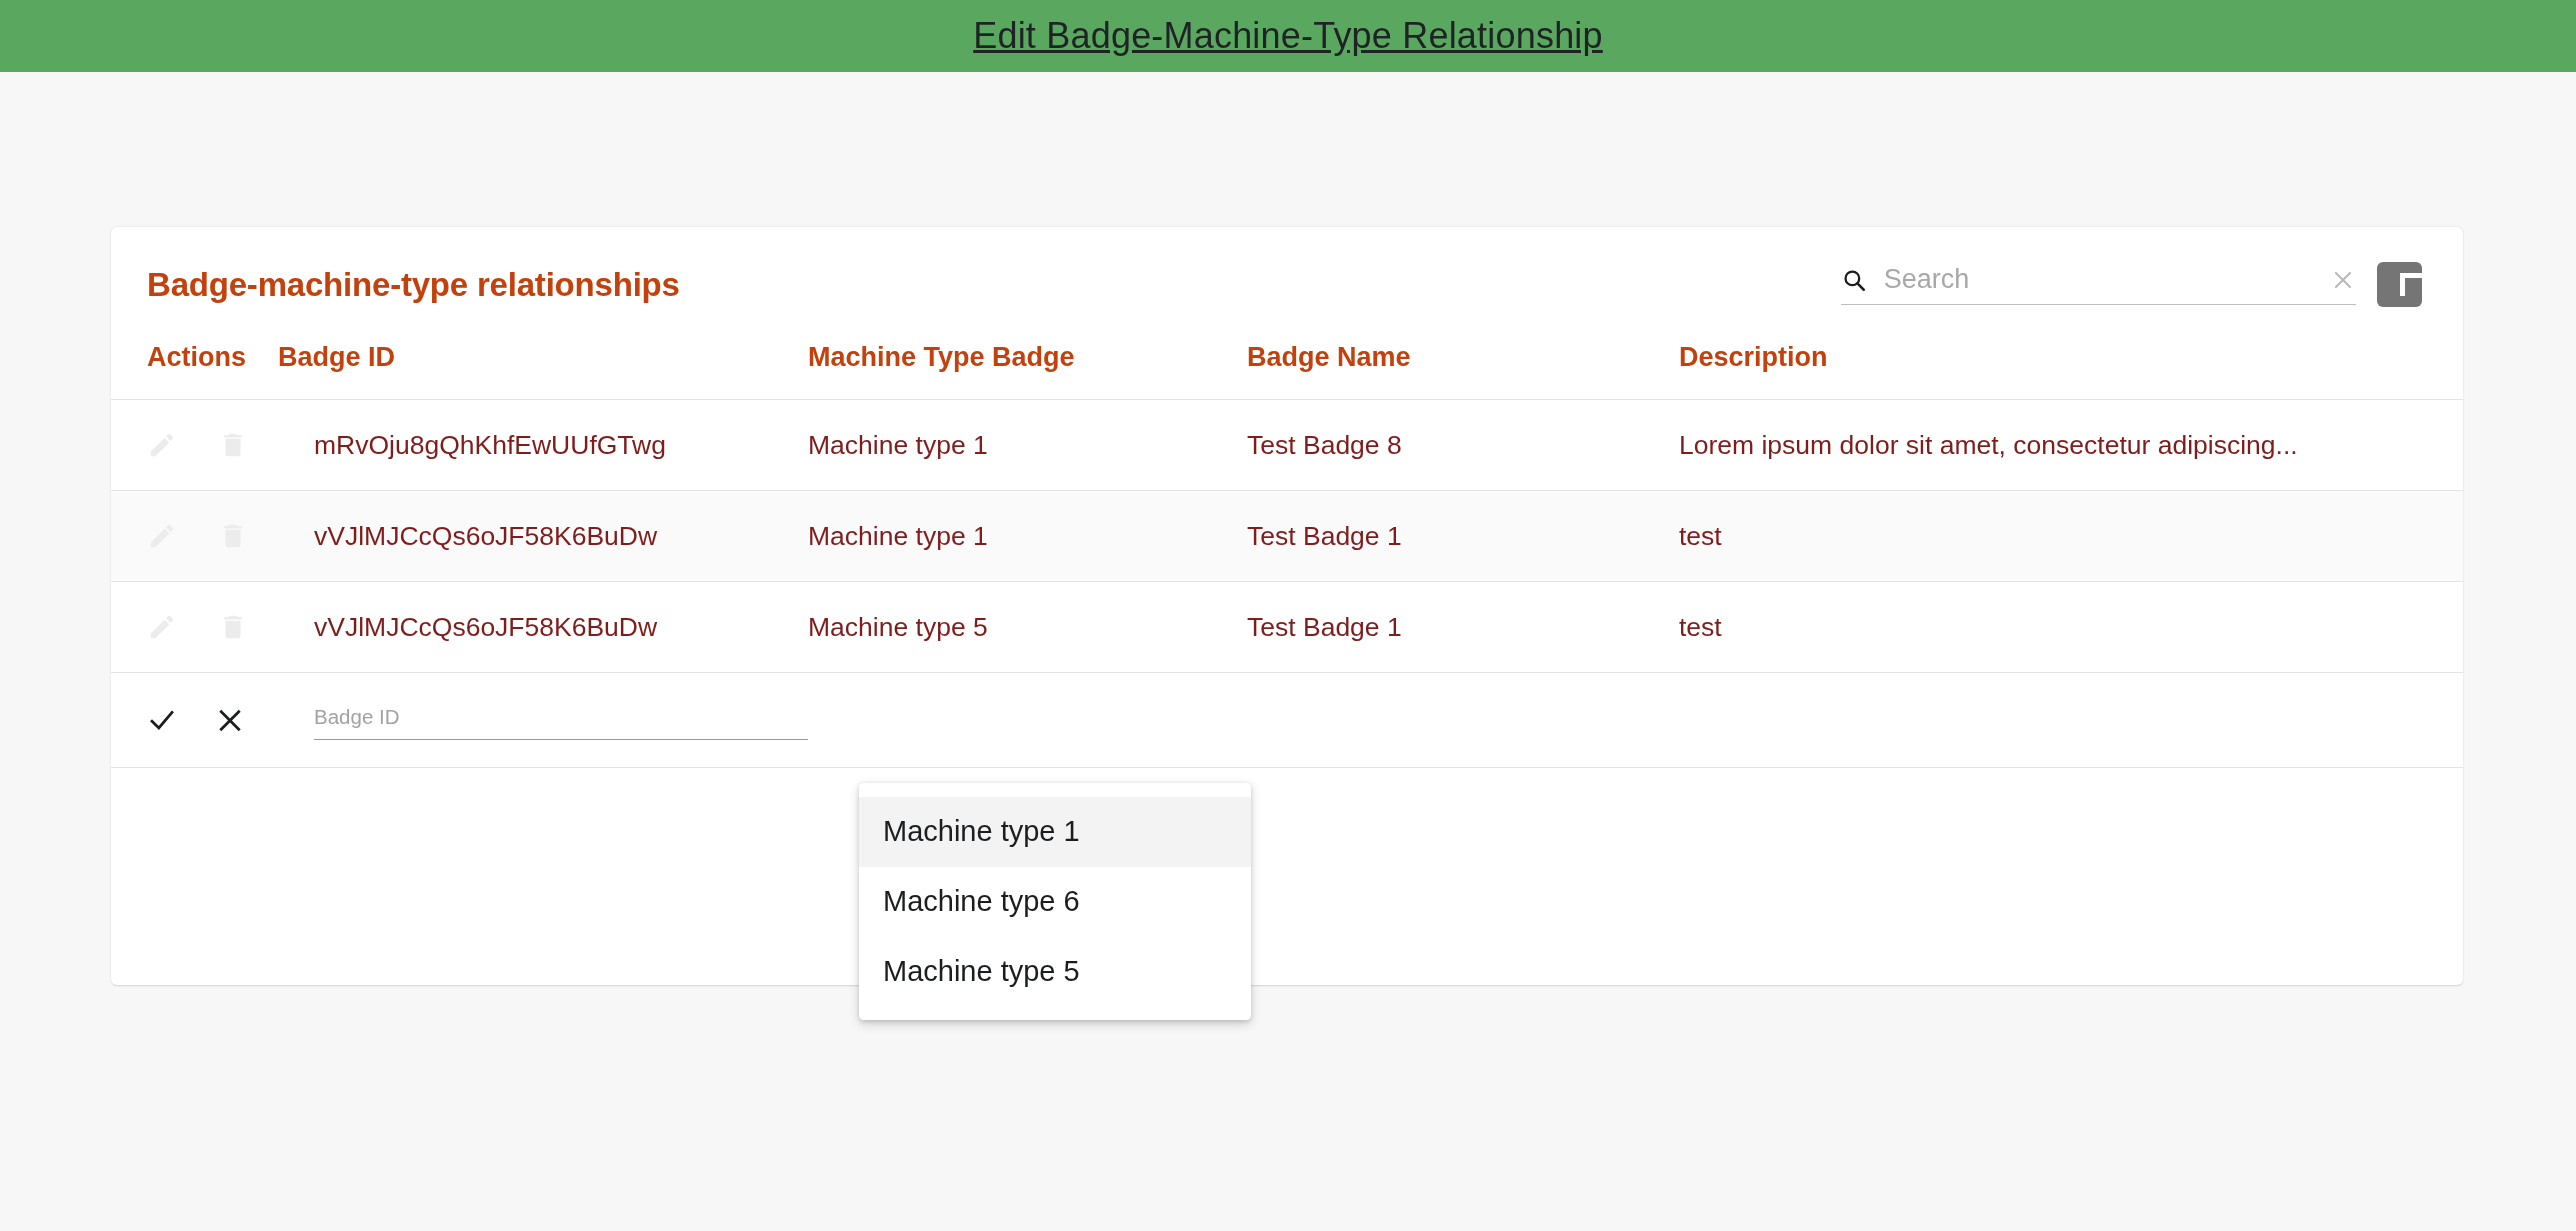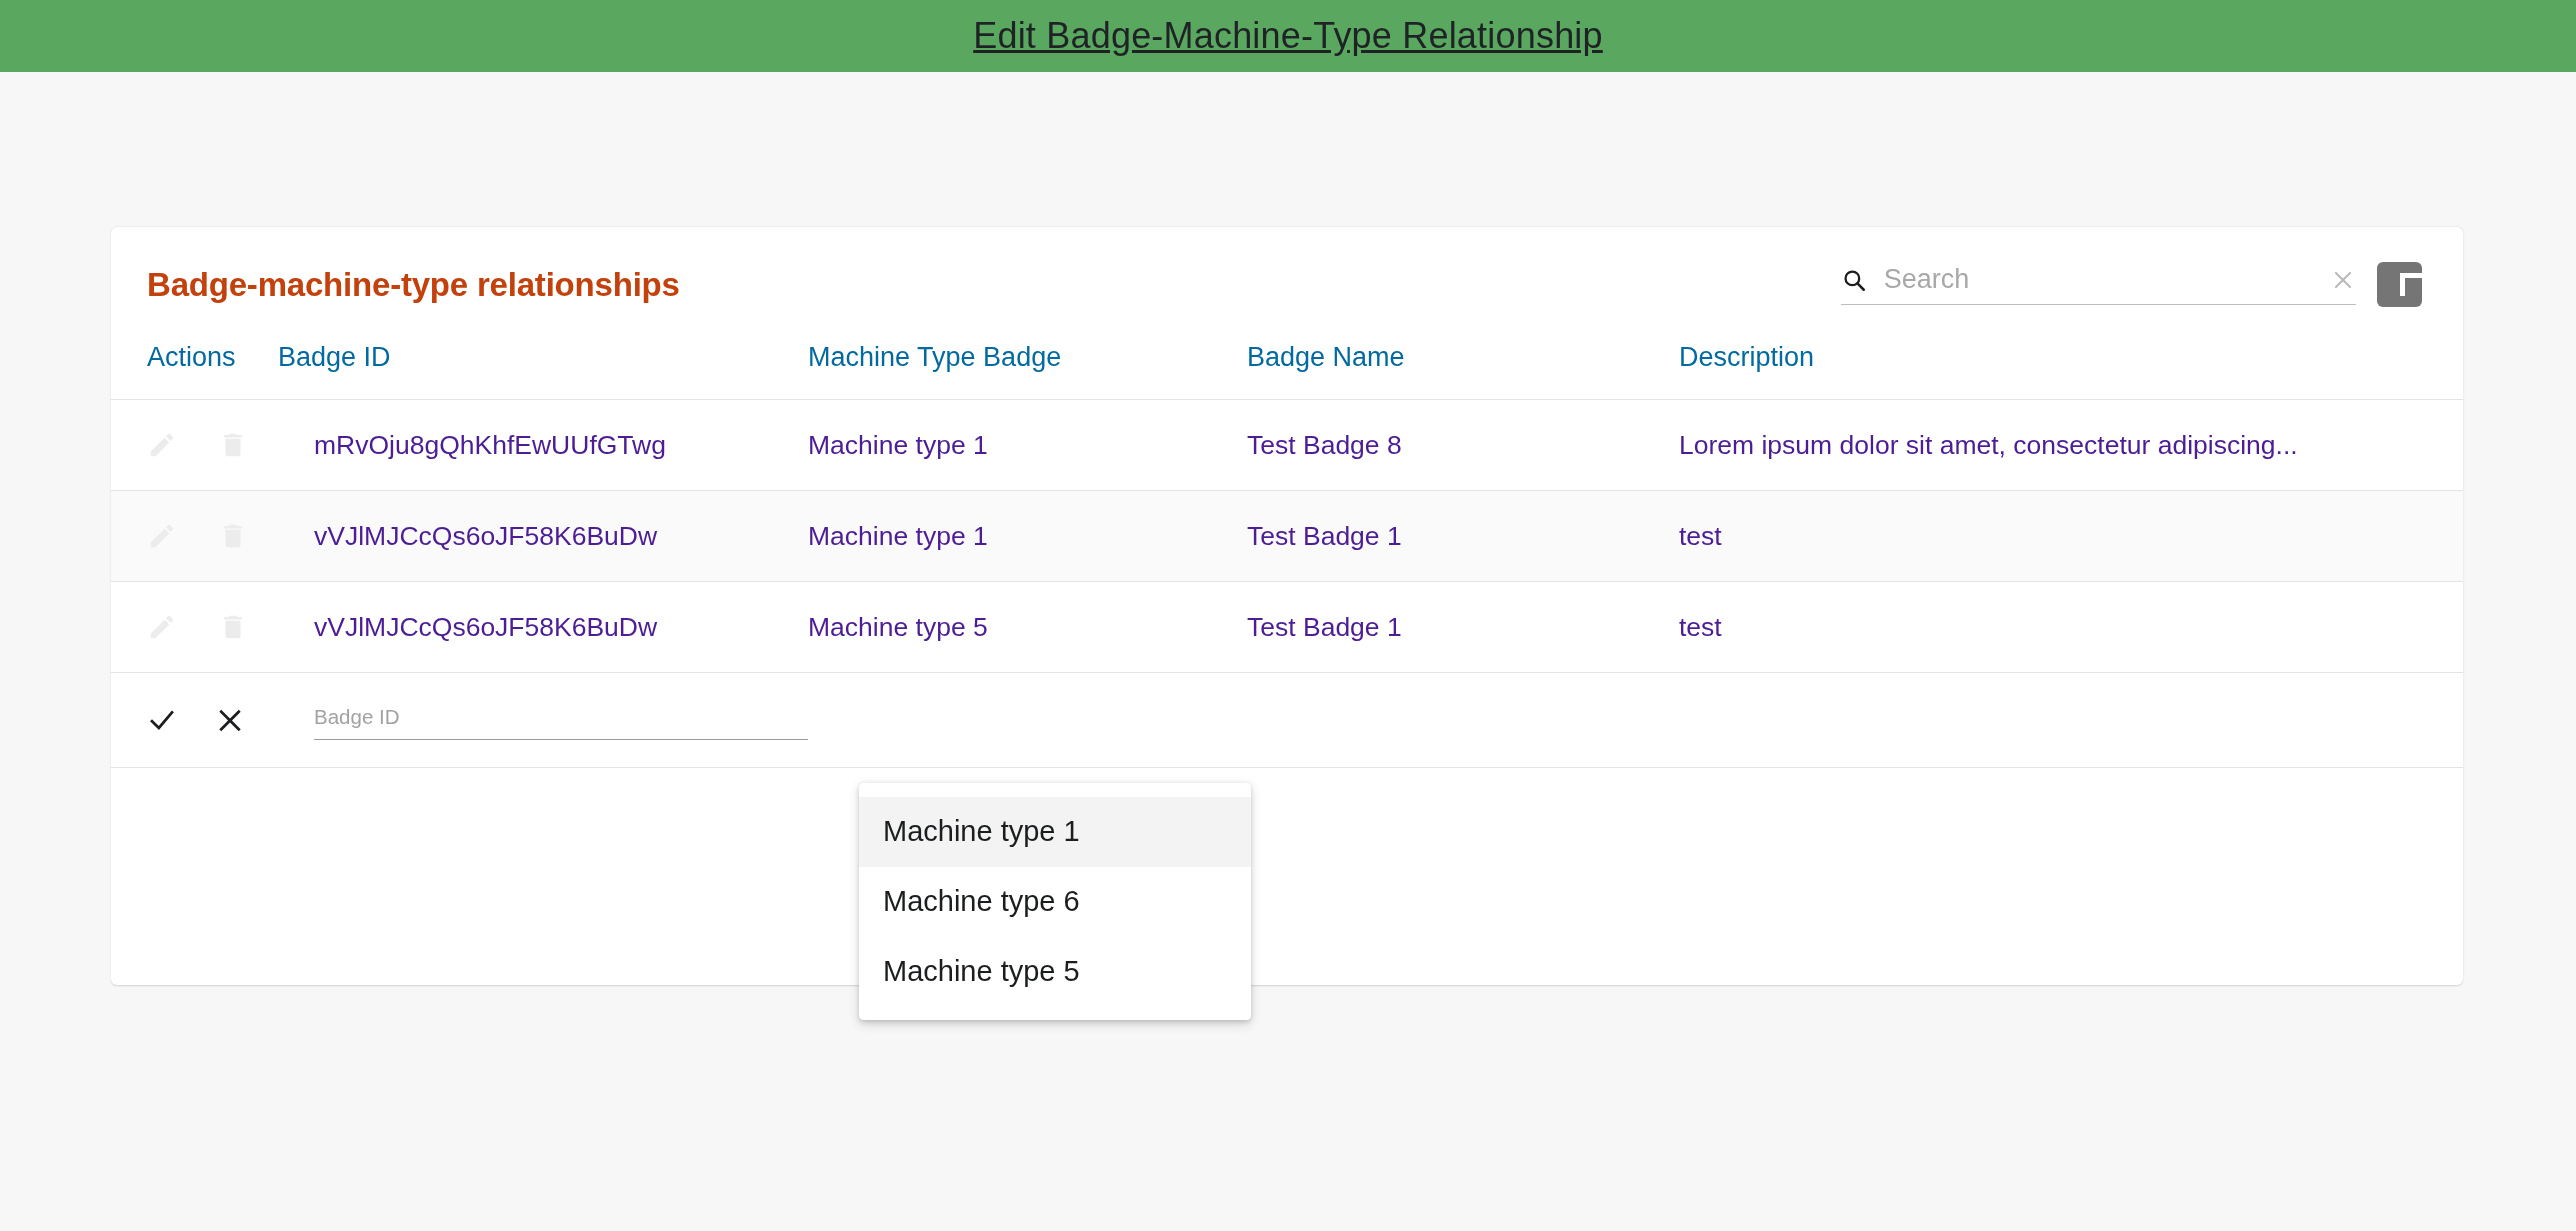--- a/index.html
+++ b/index.html
@@ -130,28 +130,28 @@
 
   
   .table {
     width: 100%;
     border-collapse: collapse;
     table-layout: fixed;
   }
   .table th {
     text-align: left;
     font-size: 27px;
-    font-weight: 400;
-    color: #0369a1;
+    font-weight: 700;
+    color: #c2410c;
     padding: 0 0 26px 0;
     border-bottom: 1.5px solid #e4e4e4;
   }
   .table td {
     font-size: 26.5px;
-    color: #4c1d95;
+    color: #7f1d1d;
     height: 91px;
     vertical-align: middle;
     border-bottom: 1.5px solid #e4e4e4;
     white-space: nowrap;
     overflow: hidden;
   }
   .table tbody tr.alt td { background: #fafafa; }
 
   .col-actions { width: 167px; padding-left: 36px !important; }
   .col-badgeid { width: 530px; }

